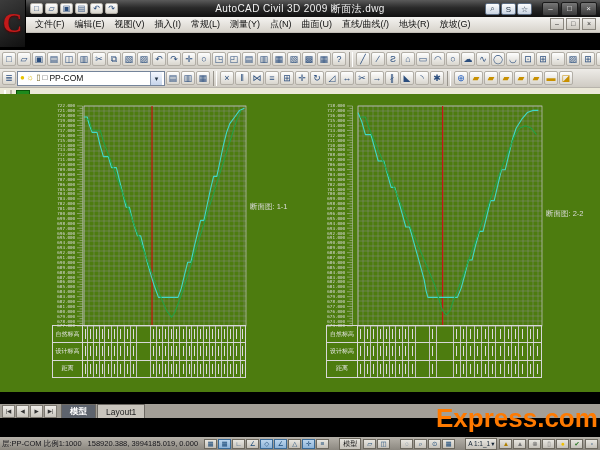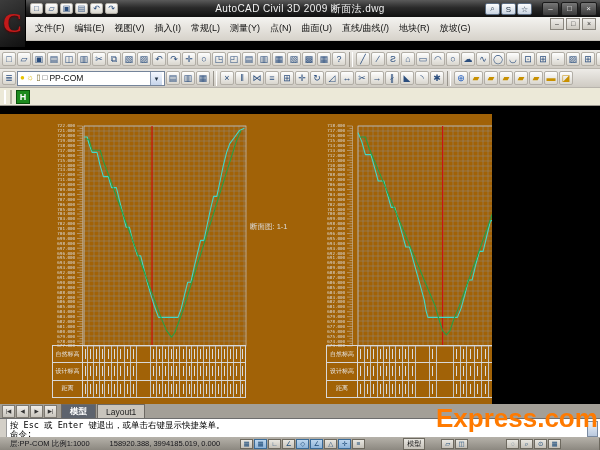--- a/index.html
+++ b/index.html
@@ -20,21 +20,21 @@
   .title-right{position:absolute;right:3px;top:2px;display:flex;gap:2px;align-items:center;}
   .search-cluster{display:flex;gap:1px;margin-right:8px;}
   .search-cluster .tb-icon{width:15px;height:12px;background:linear-gradient(#fdfdfd,#c9d4e2);
     border:1px solid #5a6b80;color:#234;font-size:8px;}
   .win-controls{display:flex;gap:2px;}
   .win-btn{width:15px;height:12px;background:linear-gradient(#777,#3a3a3a);border:1px solid #1a1a1a;
     color:#eee;font-size:8px;line-height:11px;text-align:center;border-radius:2px;}
   
   .menurow{position:absolute;left:0;width:600px;display:flex;align-items:center;
     background:linear-gradient(#f4f3f0,#d7d3cb);font-size:9px;color:#111;box-sizing:border-box;}
-  .menurow1{top:17px;height:24px;padding-left:30px;border-bottom:1px solid #c2beb6;}
+  .menurow1{top:17px;height:16px;padding-left:30px;border-bottom:1px solid #c2beb6;}
   .menurow2{top:33px;height:17px;padding-left:30px;border-bottom:1px solid #aaa69e;}
   .menu-item{padding:0 5px;white-space:nowrap;cursor:default;}
   .doc-controls{position:absolute;right:4px;top:1px;display:flex;gap:2px;}
   .doc-btn{width:12px;height:10px;background:linear-gradient(#efedea,#cdc9c1);
     border:1px solid #8a867e;color:#333;font-size:7px;line-height:9px;text-align:center;}
   
   .toolbar{position:absolute;left:0;width:600px;display:flex;align-items:center;gap:1px;
     background:linear-gradient(#edebe7,#cfcbc3);box-sizing:border-box;padding:0 2px;}
   .toolbar1{top:50px;height:19px;border-bottom:1px solid #b8b4ac;}
   .toolbar2{top:69px;height:19px;border-bottom:1px solid #b8b4ac;}
@@ -50,21 +50,21 @@
     border-left:1px solid #8a9ab2;color:#234;font-size:7px;text-align:center;line-height:13px;}
   
   .hongyebar{position:absolute;top:88px;left:0;width:600px;height:18px;background:#ece9d8;
     border-bottom:1px solid #9a968e;display:flex;align-items:center;font-size:9.5px;color:#111;
     box-sizing:border-box;padding-left:4px;}
   .hy-grip{width:4px;height:14px;border-left:2px solid #fff;border-right:2px solid #b8b4a4;margin-right:4px;}
   .hy-logo{width:12px;height:12px;background:#1d8a1d;border:1px solid #0a520a;color:#fff;
     font-size:9px;font-weight:bold;display:flex;align-items:center;justify-content:center;margin-right:8px;}
   .hongyebar .menu-item{padding:0 8px;}
   
-  #drawing{position:absolute;top:114px;left:0;width:492px;height:298px;background:#a16207;overflow:hidden;}
+  #drawing{position:absolute;top:94px;left:0;width:600px;height:298px;background:#4d7c0f;overflow:hidden;}
   .sec-table{position:absolute;display:flex;flex-direction:column;border:1px solid #d8d8d8;box-sizing:border-box;}
   .sec-row{flex:1;display:flex;border-top:1px solid #d8d8d8;box-sizing:border-box;}
   .sec-row:first-child{border-top:none;}
   .row-label{border-right:1px solid #d8d8d8;color:#e8e8e8;font-size:6px;display:flex;
     align-items:center;justify-content:center;white-space:nowrap;flex:none;overflow:hidden;}
   .cells{flex:1;display:flex;}
   .cell{border-right:1px solid #c4c4c4;display:flex;align-items:center;justify-content:center;box-sizing:border-box;}
   .cell:last-child{border-right:none;}
   .vmark{width:1px;height:10px;background:#dcdcdc;}
   
@@ -81,22 +81,22 @@
     border-top:1px solid #6d6d6d;font-family:"DejaVu Sans Mono",monospace;font-size:8.5px;color:#000;}
   .cmd-gutter{position:absolute;left:0;top:0;width:6px;height:19px;background:#d4d0c8;border-right:1px solid #9a9a9a;}
   .cmd-line1{position:absolute;left:10px;top:1px;white-space:nowrap;}
   .cmd-line2{position:absolute;left:10px;top:10px;white-space:nowrap;}
   .cmd-scroll{position:absolute;right:2px;top:2px;width:9px;height:14px;background:linear-gradient(#eef3fa,#b9c9de);
     border:1px solid #7a8aa0;}
   .watermark{position:absolute;left:436px;top:403px;z-index:70;font-size:26px;font-weight:bold;
     color:#ff7a00;letter-spacing:0px;pointer-events:none;}
   
   .statusbar{position:absolute;top:437px;left:0;width:600px;height:13px;
-    background:linear-gradient(#b6b2aa,#8c8880);display:flex;align-items:center;gap:16px;
-    font-size:7.5px;color:#15151a;box-sizing:border-box;padding:0 10px;}
+    background:linear-gradient(#b6b2aa,#8c8880);display:flex;align-items:center;gap:2px;
+    font-size:7.5px;color:#15151a;box-sizing:border-box;padding:0 2px;}
   .st-text{white-space:nowrap;margin-right:4px;}
   .st-toggle,.st-icon{width:13px;height:10px;flex:none;box-sizing:border-box;
     background:linear-gradient(#e9e7e1,#c5c1b9);border:1px solid #6d695f;
     display:flex;align-items:center;justify-content:center;font-size:6.5px;color:#1f4d7a;}
   .st-toggle.pressed{background:linear-gradient(#bcd6ee,#8fb4d8);border-color:#3a6a96;}
   .st-btn-label{height:10px;padding:0 3px;background:linear-gradient(#e9e7e1,#c5c1b9);
     border:1px solid #6d695f;display:flex;align-items:center;font-size:7px;color:#111;flex:none;}
   .annot{display:flex;align-items:center;gap:1px;height:10px;padding:0 2px;flex:none;
     background:linear-gradient(#e9e7e1,#c5c1b9);border:1px solid #6d695f;font-size:6.5px;color:#123;}
   .st-gap{width:6px;flex:none;}
@@ -1192,26 +1192,20 @@
         <div class="tab-nav-btn">◀</div>
         <div class="tab-nav-btn">▶</div>
         <div class="tab-nav-btn">▶|</div>
       </div>
     <div style="display:flex;gap:1px">
         <div class="tab active">模型</div>
         <div class="tab">Layout1</div>
       </div>
   </div>
 
-  <div class="cmd">
-    <div class="cmd-gutter"></div>
-    <div class="cmd-line1">按 Esc 或 Enter 键退出，或单击右键显示快捷菜单。</div>
-    <div class="cmd-line2">命令:</div>
-    <div class="cmd-scroll"></div>
-  </div>
 
   <div class="watermark">Express.com</div>
 
   <div class="statusbar">
     <span class="st-text">层:PP-COM 比例1:1000</span>
     <span class="st-text">158920.388, 3994185.019, 0.000</span>
     <div style="display:flex;gap:1px">
         <div class="st-toggle">▦</div>
         <div class="st-toggle pressed">▦</div>
         <div class="st-toggle">∟</div>

